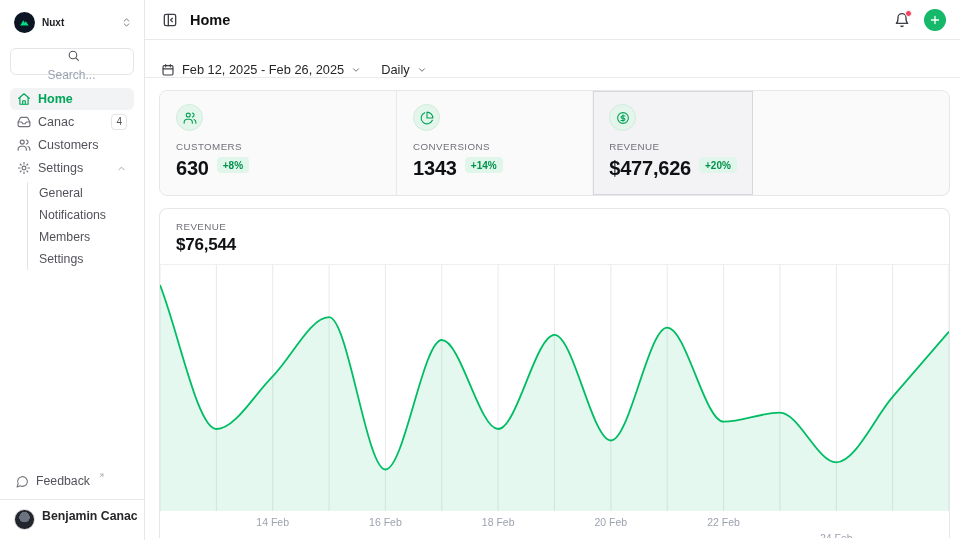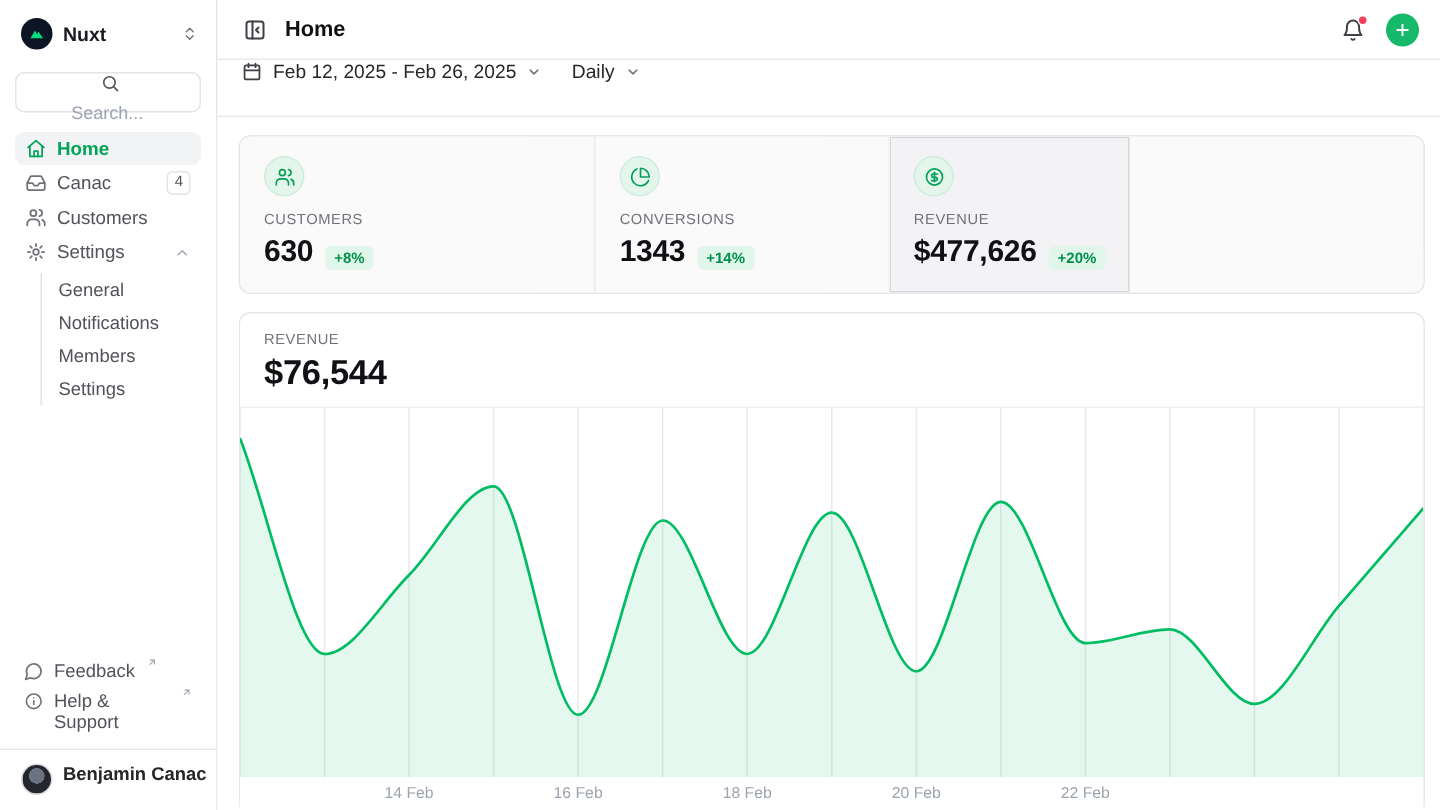--- a/index.html
+++ b/index.html
@@ -5,21 +5,21 @@
   * { margin:0; padding:0; box-sizing:border-box; }
   html,body { width:960px; height:540px; overflow:hidden; background:#fff;
               font-family:"Liberation Sans", sans-serif; color:#18181b; }
   .app { display:flex; width:960px; height:540px; }
 
   
   .sidebar { width:145px; min-width:145px; border-right:1px solid #e5e7eb;
              display:flex; flex-direction:column; padding:9px 10px 10px; background:#fff; }
   .logo-row { display:flex; align-items:center; gap:7px; padding:2px 2px 2px 4px; height:26px; cursor:pointer; border-radius:6px; }
   .logo-circle { width:21px; height:21px; border-radius:50%; background:#0c1524; display:flex; align-items:center; justify-content:center; flex:none; }
-  .logo-name { font-size:13px; font-weight:700; color:#1c1c21; flex:1; }
+  .logo-name { font-size:10px; font-weight:700; color:#1c1c21; flex:1; }
   .selector-icon { color:#70707b; display:flex; }
   .search-box { margin-top:13px; height:27px; border:1px solid #e4e4e7; border-radius:6px;
                 display:flex; align-items:center; gap:6px; padding:0 4px 0 7px; background:#fff;flex-direction:column; }
   .search-box input { border:none; outline:none; width:52px; font-size:12px; color:#18181b;
                       font-family:"Liberation Sans", sans-serif; background:transparent; }
   .search-box input::placeholder { color:#9ca3af; }
   .kbd-group { margin-left:auto; display:flex; gap:2px; }
   .kbd { font-size:9.5px; color:#52525b; border:1px solid #e4e4e7; background:#fafafa;
          border-radius:4px; padding:1px 4px; line-height:12px; }
   .nav { margin-top:13px; display:flex; flex-direction:column; gap:1px; }
@@ -49,48 +49,48 @@
   .main { flex:1; display:flex; flex-direction:column; min-width:0; }
   .topbar { height:40px; border-bottom:1px solid #e9e9ec; display:flex; align-items:center; padding:0 14px; }
   .collapse-btn { display:flex; color:#3f3f46; cursor:pointer; padding:3px; border-radius:5px; }
   .page-title { font-size:14.5px; font-weight:700; margin-left:9px; color:#111113; }
   .topbar-right { margin-left:auto; display:flex; align-items:center; gap:12px; }
   .bell-btn { position:relative; display:flex; color:#3f3f46; cursor:pointer; padding:2px; }
   .bell-dot { position:absolute; top:0px; right:0px; width:7px; height:7px; border-radius:50%;
               background:#f43f5e; border:1.5px solid #fff; }
   .add-btn { width:22px; height:22px; border-radius:50%; background:#16b869; border:none; cursor:pointer;
              display:flex; align-items:center; justify-content:center; color:#fff; }
-  .toolbar { height:38px; border-bottom:1px solid #e9e9ec; display:flex; align-items:flex-start; gap:20px; padding:0 16px; }
+  .toolbar { height:38px; border-bottom:1px solid #e9e9ec; display:flex; align-items:flex-end; gap:20px; padding:0 16px; }
   .tool-btn { display:flex; align-items:center; gap:7px; font-size:12.8px; font-weight:500;
               color:#27272a; cursor:pointer; background:none; border:none; font-family:inherit; }
   .tool-btn .ni { display:flex; color:#3f3f46; }
   .chev { display:flex; color:#71717a; }
 
   .content { flex:1; padding:12px 10px 0 14px; overflow:hidden; background:#fff; }
 
   
   .stats { display:grid; grid-template-columns:repeat(4,1fr); border:1px solid #e5e7eb;
            border-radius:8px; overflow:hidden; background:#fafafa; }
   .stat-card { padding:13px 16px 15px; cursor:pointer; background:#fafafa; }
   .stat-card + .stat-card { border-left:1px solid #e9e9ec;margin-left:40px; }
   .stat-card.selected { background:#f3f3f5; box-shadow:inset 0 0 0 1px #d6d6db; border-left-color:transparent; }
   .stat-icon { width:27px; height:27px; border-radius:50%; background:#e4f6ec; border:1px solid #cfecdc;
                display:flex; align-items:center; justify-content:center; color:#00a155; }
   .stat-label { margin-top:10px; font-size:9.8px; letter-spacing:0.4px; color:#71717a; font-weight:500; }
-  .stat-value-row { margin-top:5px; display:flex; align-items:flex-end; gap:8px; }
+  .stat-value-row { margin-top:5px; display:flex; align-items:flex-start; gap:8px; }
   .stat-value { font-size:20px; font-weight:700; color:#0f1115; letter-spacing:-0.2px; }
   .delta-badge { font-size:10px; font-weight:600; color:#00914b; background:#e0f6ea;
                  border-radius:4px; padding:2.5px 6px; }
 
   
   .chart-card { margin-top:12px; border:1px solid #e5e7eb; border-radius:8px 8px 0 0; border-bottom:none;
                 height:330px; overflow:hidden; background:#fff; }
   .chart-header { padding:12px 16px 9px; border-bottom:1px solid #efeff1; }
   .chart-label { font-size:9.8px; letter-spacing:0.4px; color:#71717a; font-weight:500; }
-  .chart-value { font-size:23px; font-weight:700; color:#0f1115; margin-top:3px; letter-spacing:-0.2px; }
+  .chart-value { font-size:17px; font-weight:700; color:#0f1115; margin-top:3px; letter-spacing:-0.2px; }
   .chart-plot { position:relative; height:246px; }
   .chart-plot svg { position:absolute; inset:0; }
   .chart-ticks { position:relative; height:39px; }
   .chart-ticks span { position:absolute; top:5px; transform:translateX(-50%);
                       font-size:10.5px; color:#9ca3af; white-space:nowrap; }
   svg { display:block; }
 </style>
 </head>
 <body>
 
@@ -181,36 +181,20 @@
 
     <div class="sb-spacer"></div>
 
     <div class="footer-link">
       <span class="ni">
         <svg width="13" height="13" viewBox="0 0 24 24" fill="none" stroke="currentColor" stroke-width="2" stroke-linecap="round" stroke-linejoin="round">
             <path d="M7.9 20A9 9 0 1 0 4 16.1L2 22Z"></path>
           </svg>
       </span>
       <span>Feedback</span>
-      <span class="ext">
-        <svg width="7" height="7" viewBox="0 0 24 24" fill="none" stroke="currentColor" stroke-width="2.6" stroke-linecap="round" stroke-linejoin="round">
-            <path d="M7 17 17 7"></path>
-            <path d="M8 7h9v9"></path>
-          </svg>
-      </span>
-    </div>
-    <div class="footer-link">
-      <span class="ni">
-        <svg width="13" height="13" viewBox="0 0 24 24" fill="none" stroke="currentColor" stroke-width="2" stroke-linecap="round">
-            <circle cx="12" cy="12" r="9"></circle>
-            <path d="M12 16v-4.5"></path>
-            <path d="M12 8h.01"></path>
-          </svg>
-      </span>
-      <span>Help &amp; Support</span>
       <span class="ext">
         <svg width="7" height="7" viewBox="0 0 24 24" fill="none" stroke="currentColor" stroke-width="2.6" stroke-linecap="round" stroke-linejoin="round">
             <path d="M7 17 17 7"></path>
             <path d="M8 7h9v9"></path>
           </svg>
       </span>
     </div>
 
     <div class="sb-divider"></div>
 

